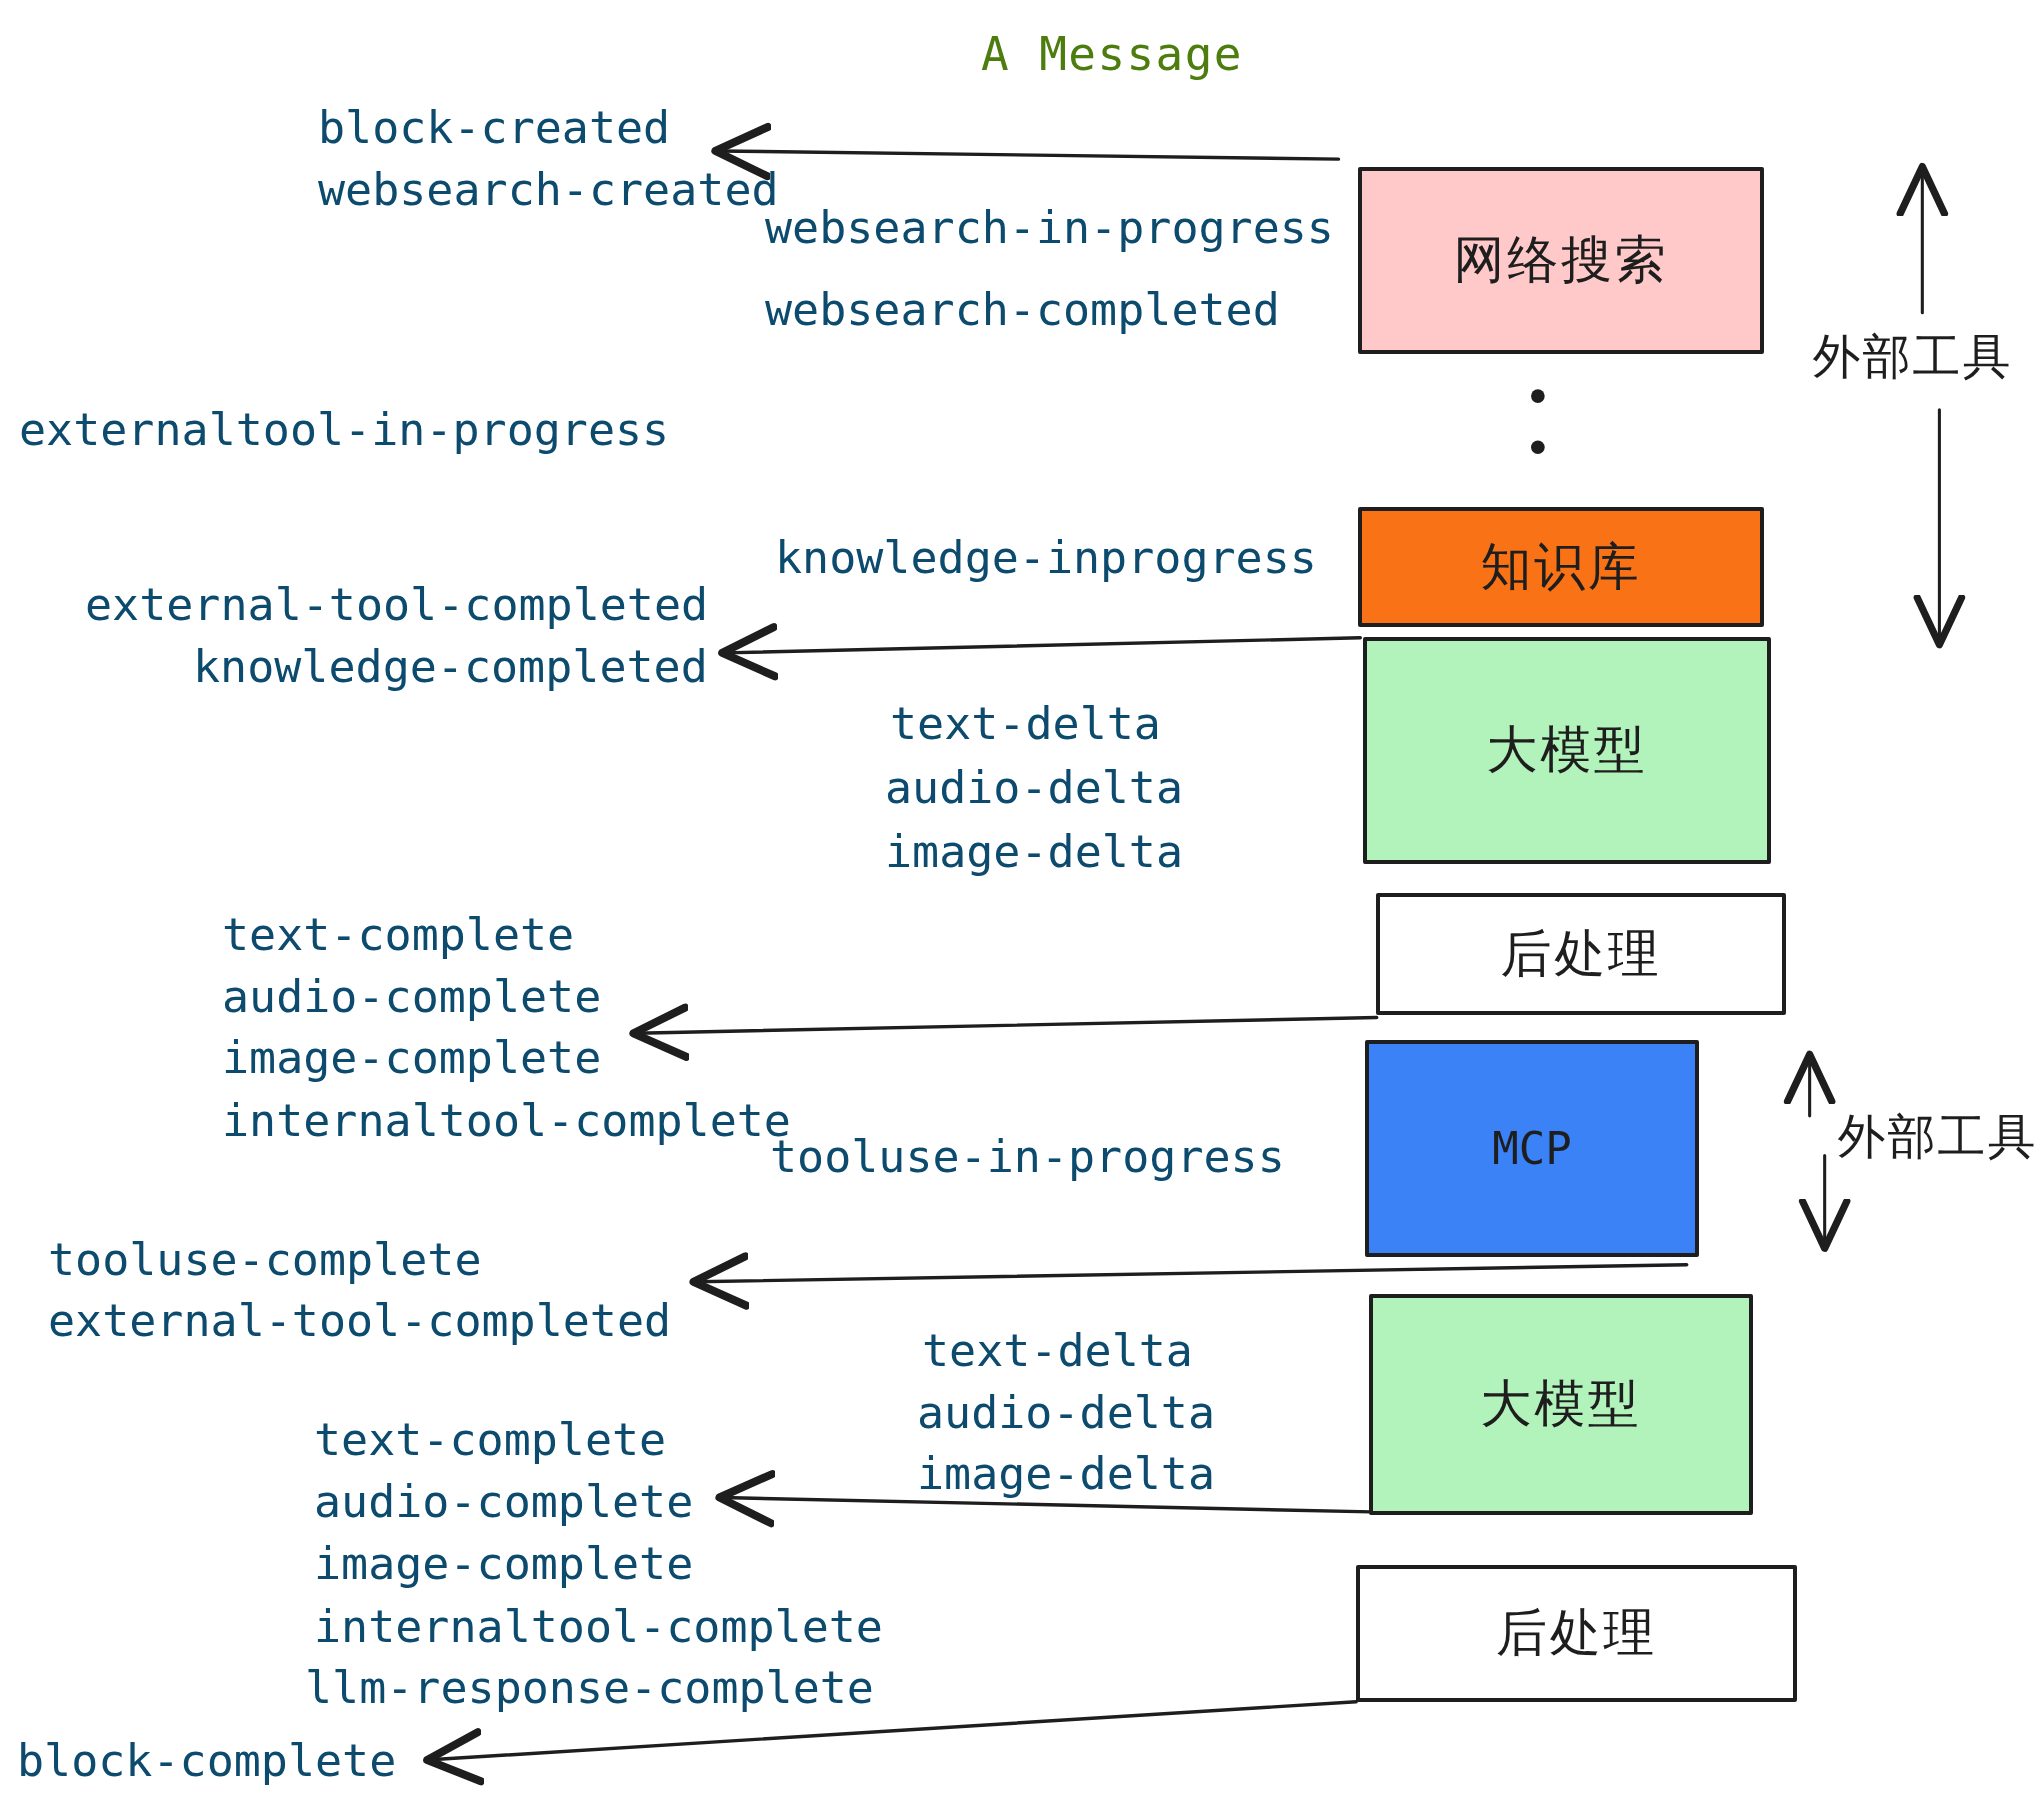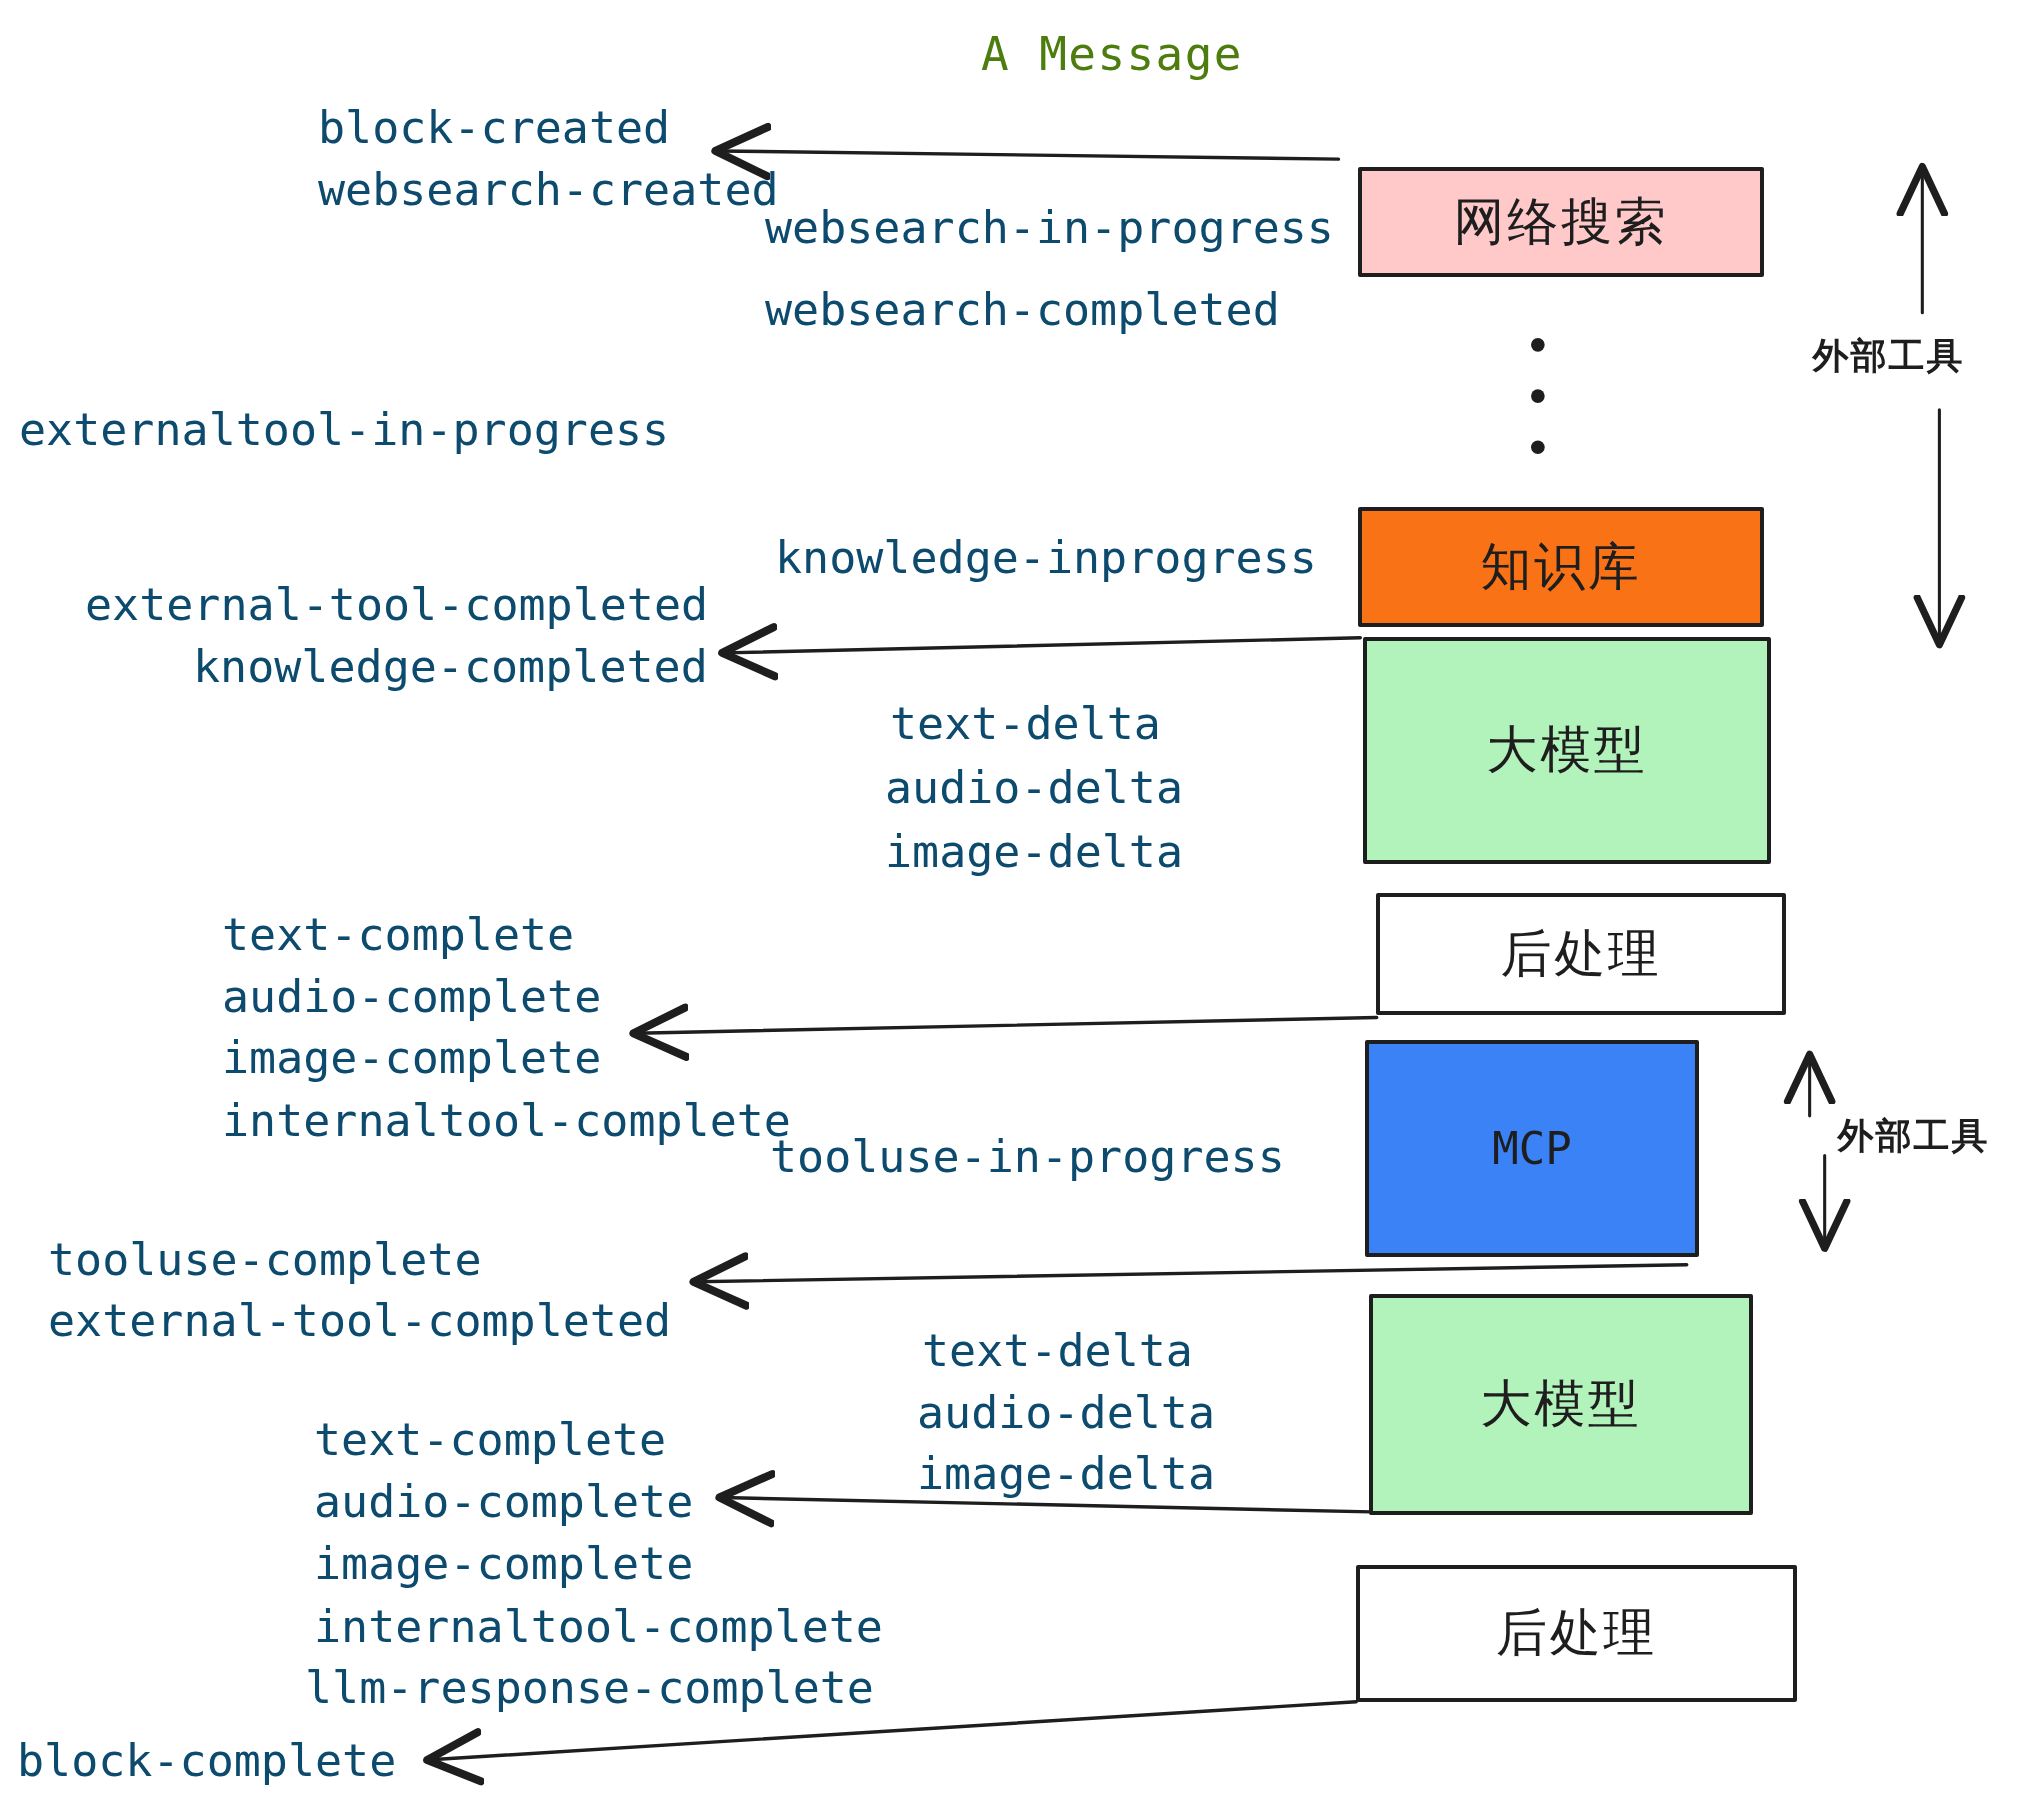--- a/index.html
+++ b/index.html
@@ -60,22 +60,22 @@
   }
   .box.mono {
     font-family: "DejaVu Sans Mono", "Liberation Mono", monospace;
     font-size: 44px;
   }
   .side-label {
     position: absolute;
     z-index: 4;
     transform: translateY(-50%);
     font-family: "Liberation Sans", "DejaVu Sans", sans-serif;
-    font-size: 36px;
-    font-weight: 700;
+    font-size: 48px;
+    font-weight: 400;
     letter-spacing: 2px;
     white-space: nowrap;
     background: #ffffff;
     color: #1e1e1e;
     padding: 4.1px 1.4px;
   }
 </style>
 </head>
 <body>
 
@@ -132,21 +132,21 @@
   <span class="ev" style="left:314px;  top:1501px;">audio-complete</span>
   <span class="ev" style="left:314px;  top:1563px;">image-complete</span>
   <span class="ev" style="left:314px;  top:1626px;">internaltool-complete</span>
   <span class="ev" style="left:305px;  top:1687px;">llm-response-complete</span>
   <span class="ev" style="left:17px;   top:1760px;">block-complete</span>
 
   <span class="ev" style="left:922px; top:1350px;">text-delta</span>
   <span class="ev" style="left:917px; top:1412px;">audio-delta</span>
   <span class="ev" style="left:917px; top:1473px;">image-delta</span>
 
-  <div class="box cjk" style="left: 1358px; top: 167px; width: 406px; height: 110px; background-color: rgb(255, 201, 201);">网络搜索</div>
+  <div class="box cjk" style="left: 1358px; top: 167px; width: 406px; height: 187px; background-color: rgb(255, 201, 201);">网络搜索</div>
   <div class="box cjk" style="left: 1358px; top: 507px; width: 406px; height: 120px; background-color: #f97316;">知识库</div>
   <div class="box cjk" style="left: 1363px; top: 637px; width: 408px; height: 227px; background-color: rgb(178, 242, 187);">大模型</div>
   <div class="box cjk" style="left: 1376px; top: 893px; width: 410px; height: 122px; background-color: rgb(255, 255, 255);">后处理</div>
   <div class="box mono" style="left: 1365px; top: 1040px; width: 334px; height: 217px; background-color: #3b82f6;">MCP</div>
   <div class="box cjk" style="left: 1369px; top: 1294px; width: 384px; height: 221px; background-color: rgb(178, 242, 187);">大模型</div>
   <div class="box cjk" style="left: 1356px; top: 1565px; width: 441px; height: 137px; background-color: rgb(255, 255, 255);">后处理</div>
 
   <span class="side-label" style="left:1811px; top:357px;">外部工具</span>
   <span class="side-label" style="left:1836px; top:1137px;">外部工具</span>
 

